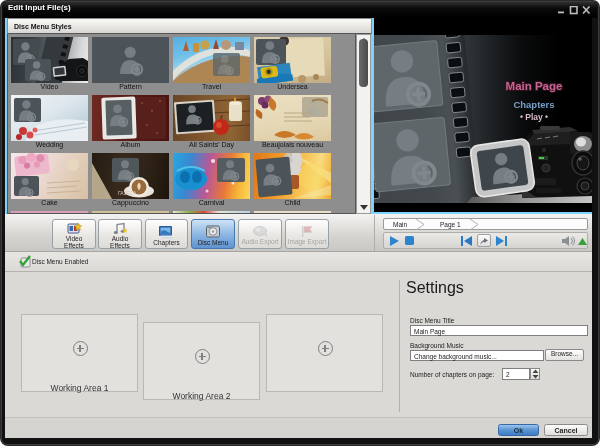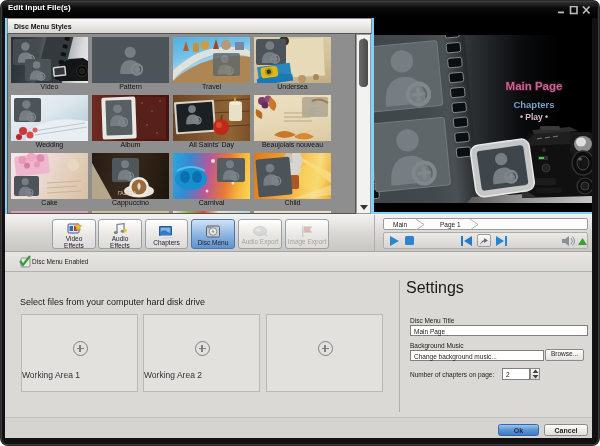--- a/index.html
+++ b/index.html
@@ -36,21 +36,21 @@
 #checkrow { position:absolute; left:0; top:234px; width:587px; height:20px; background:linear-gradient(#e8e6e2,#dcdad6); border-bottom:1px solid #b4b2ae; }
 #checkrow span { position:absolute; left:27px; top:6px; font-size:6.5px; color:#222; }
 
 #main { position:absolute; left:0; top:254px; width:587px; height:145px; background:#dbd9d5; }
 #h1 { position:absolute; left:15px; top:6px; font-size:14.5px; color:#1d1d1d; }
 #h2 { position:absolute; left:15px; top:25px; font-size:9px; color:#222; }
 .warea { position:absolute; top:42px; width:117px; height:78px; background:#e3e1dd; border:1px solid #bab8b4; }
 .warea .plus { position:absolute; left:51px; top:26px; width:15px; height:15px; border:1.5px solid #808080; border-radius:50%; }
 .warea .plus:before { content:""; position:absolute; left:2.5px; top:5.5px; width:7px; height:1.5px; background:#808080; }
 .warea .plus:after { content:""; position:absolute; left:5.2px; top:2.7px; width:1.5px; height:7px; background:#808080; }
-.warea .wt { position:absolute; left:0; top:55px; width:100%; font-size:8.5px; color:#333; }
+.warea .wt { position:absolute; left:0; top:68px; width:100%; text-align:center; font-size:8.5px; color:#333; }
 #vdiv { position:absolute; left:394px; top:8px; width:1px; height:132px; background:#b2b0ac; }
 #settings { position:absolute; left:394px; top:0; width:195px; height:145px; }
 #sh { position:absolute; left:7px; top:7px; font-size:16px; color:#1a1a1a; }
 .slabel { position:absolute; font-size:6.5px; color:#222; }
 .sfield { position:absolute; background:#fff; border:1px solid #7f7f7f; font-size:6.5px; color:#222; }
 .sfield span { position:absolute; left:3px; top:2px; }
 #browse { position:absolute; left:146px; top:77px; width:39px; height:12px; background:linear-gradient(#fdfdfd,#e4e2de); border:1px solid #8a8a8a; border-radius:2px; text-align:center; font-size:6.5px; color:#222; }
 
 #botbar { position:absolute; left:0; top:399px; width:587px; height:21px; background:#d6d4d0; border-top:1px solid #c2c0bc; }
 .bbtn { position:absolute; top:6px; height:12px; border-radius:2.5px; text-align:center; font-size:7px; font-weight:bold; color:#1c2c40; line-height:12px; }
@@ -471,26 +471,25 @@
   </div>
 </div>
 <div id="checkrow">
   <svg style="position:absolute;left:13px;top:3px;" width="14" height="13">
           <rect x="3" y="3" width="9" height="9" rx="1" fill="#e8e8e4" stroke="#8a9096"></rect>
           <path d="M2,6 L5,10 L12,1" stroke="#30a030" stroke-width="2.2" fill="none"></path>
         </svg>
   <span>Disc Menu Enabled</span>
       </div>
 <div id="main">
-  <div id="h2">Select files from your computer hard disk drive</div>
   <div class="warea" style="left:16px;">
           <div class="plus"></div>
           <div class="wt">Working Area 1</div>
         </div>
-  <div class="warea" style="left:138px;">
+  <div class="warea" style="left:138px;margin-top:8px;">
           <div class="plus"></div>
           <div class="wt">Working Area 2</div>
         </div>
   <div class="warea" style="left:261px;">
           <div class="plus"></div>
         </div>
   <div id="vdiv"></div>
   <div id="settings">
     <div id="sh">Settings</div>
     <div class="slabel" style="left:11px;top:45px;">Disc Menu Title</div>

